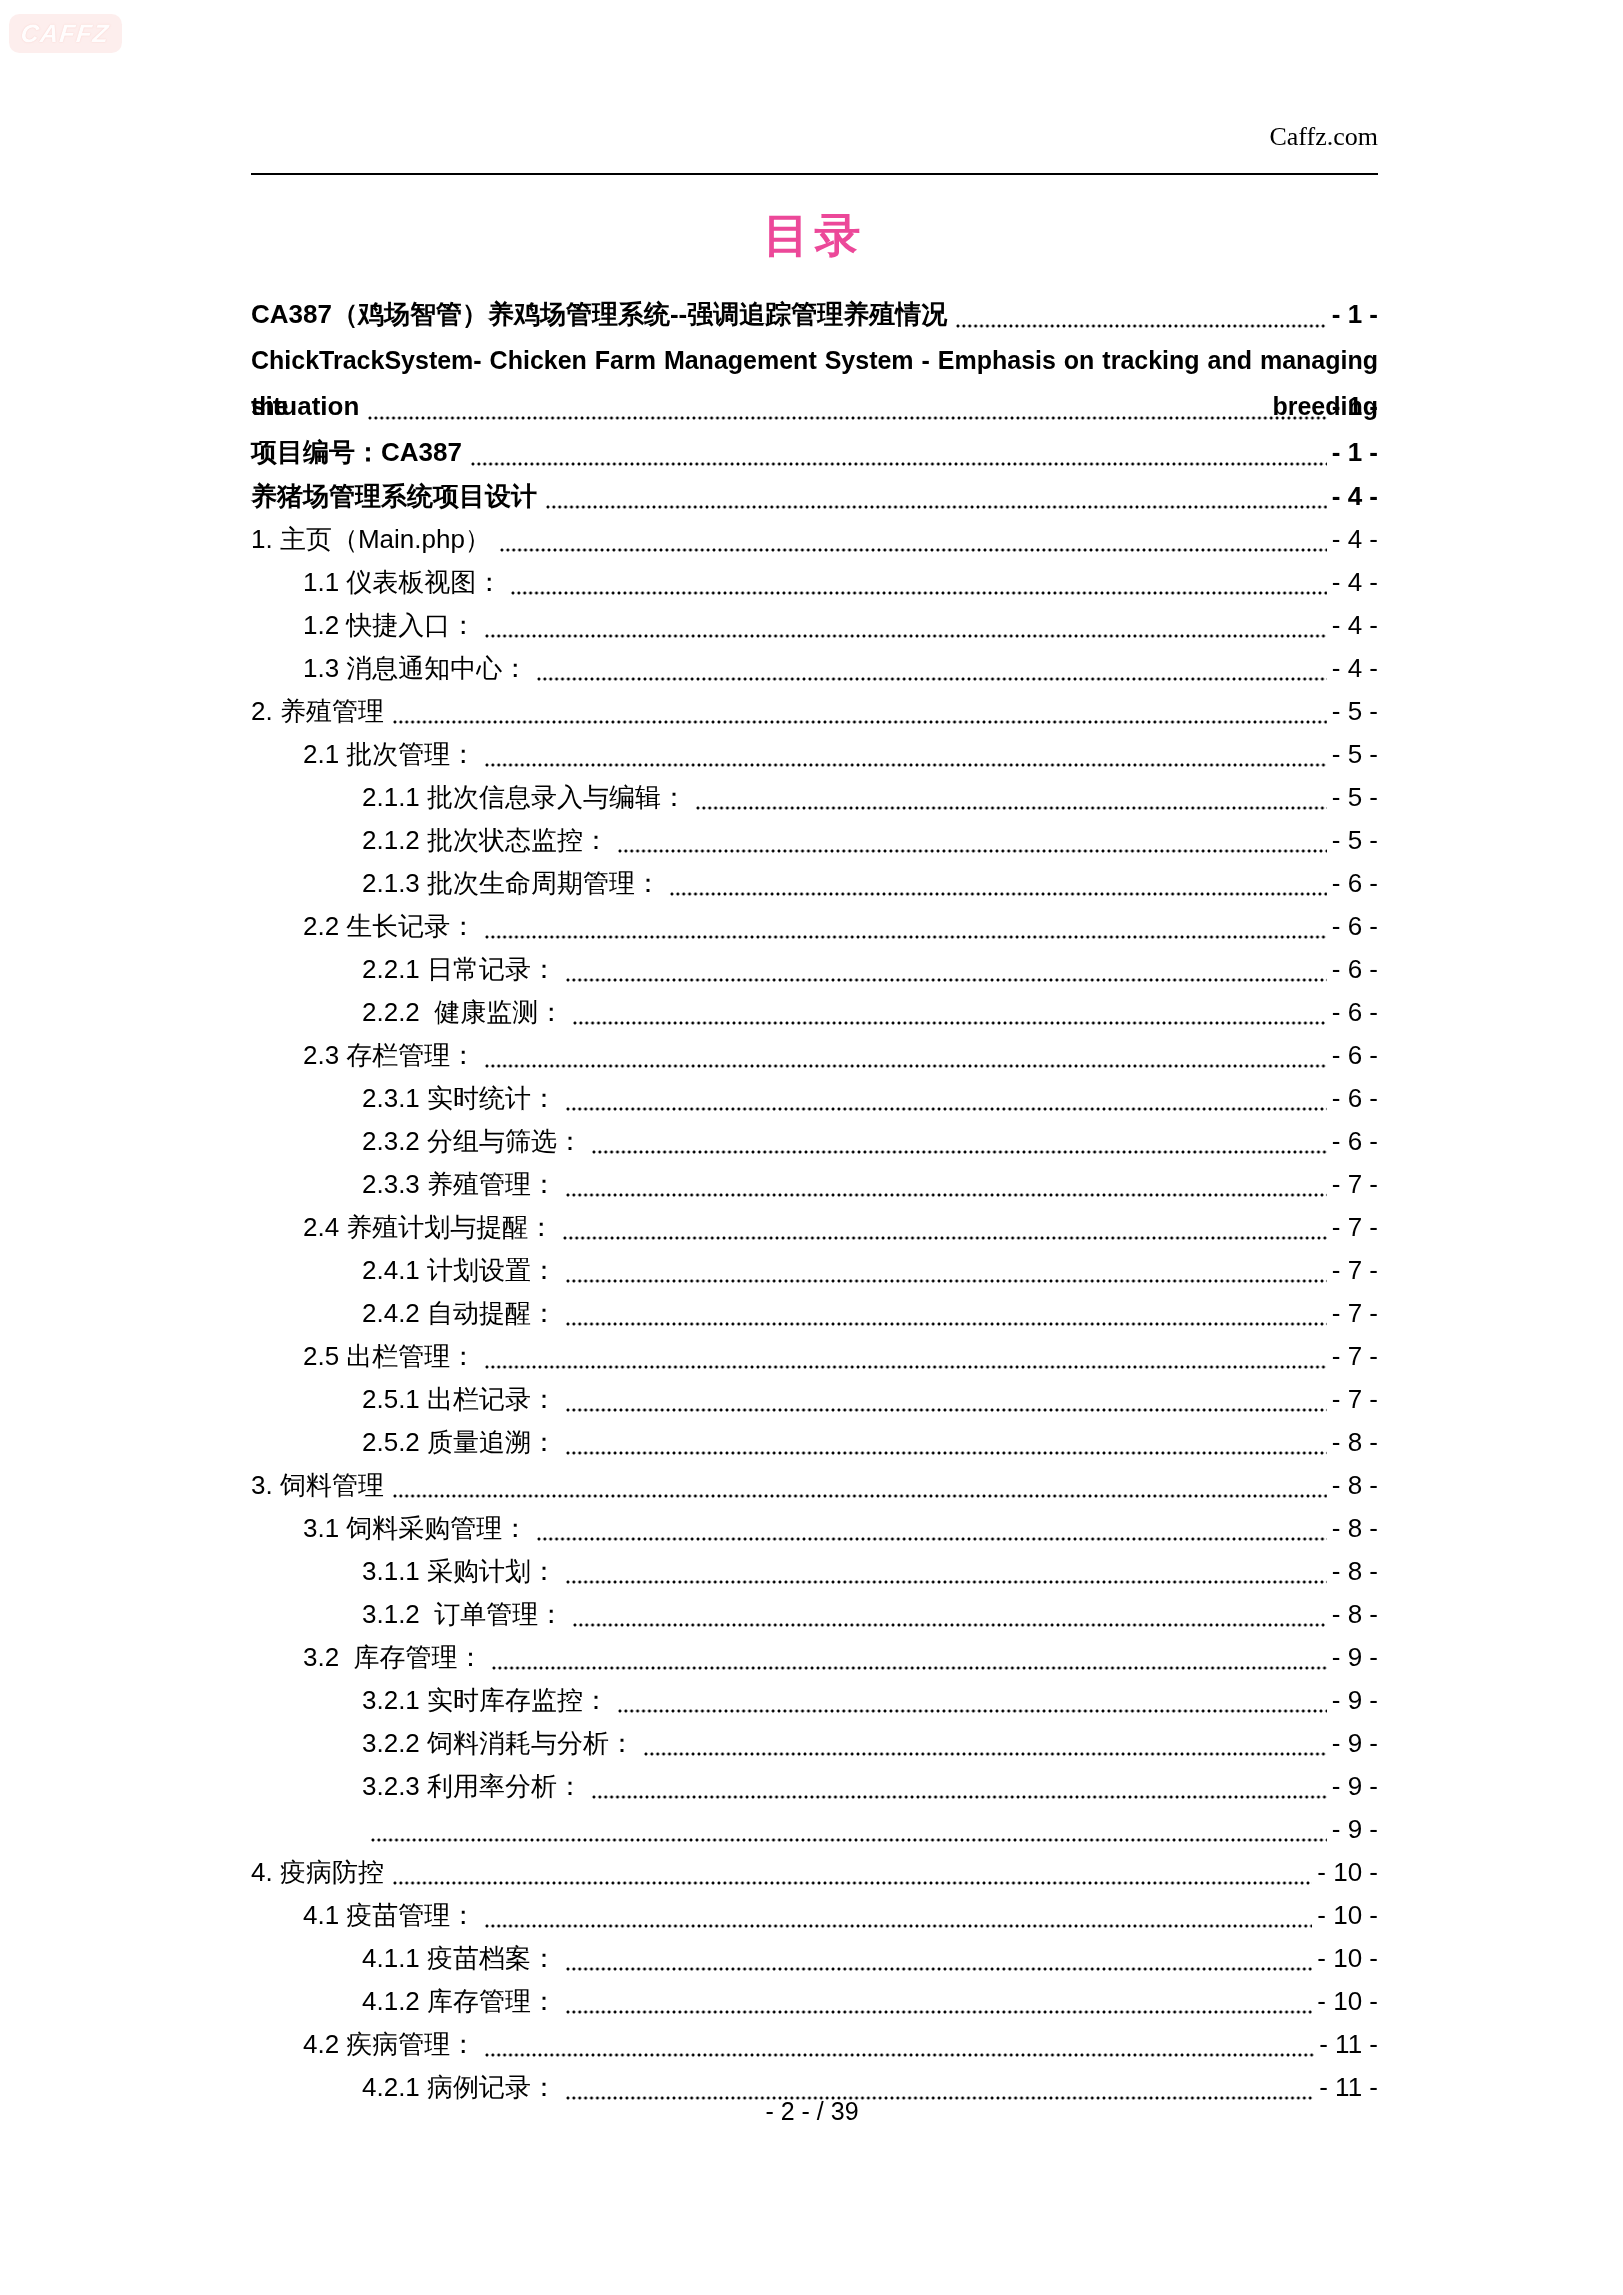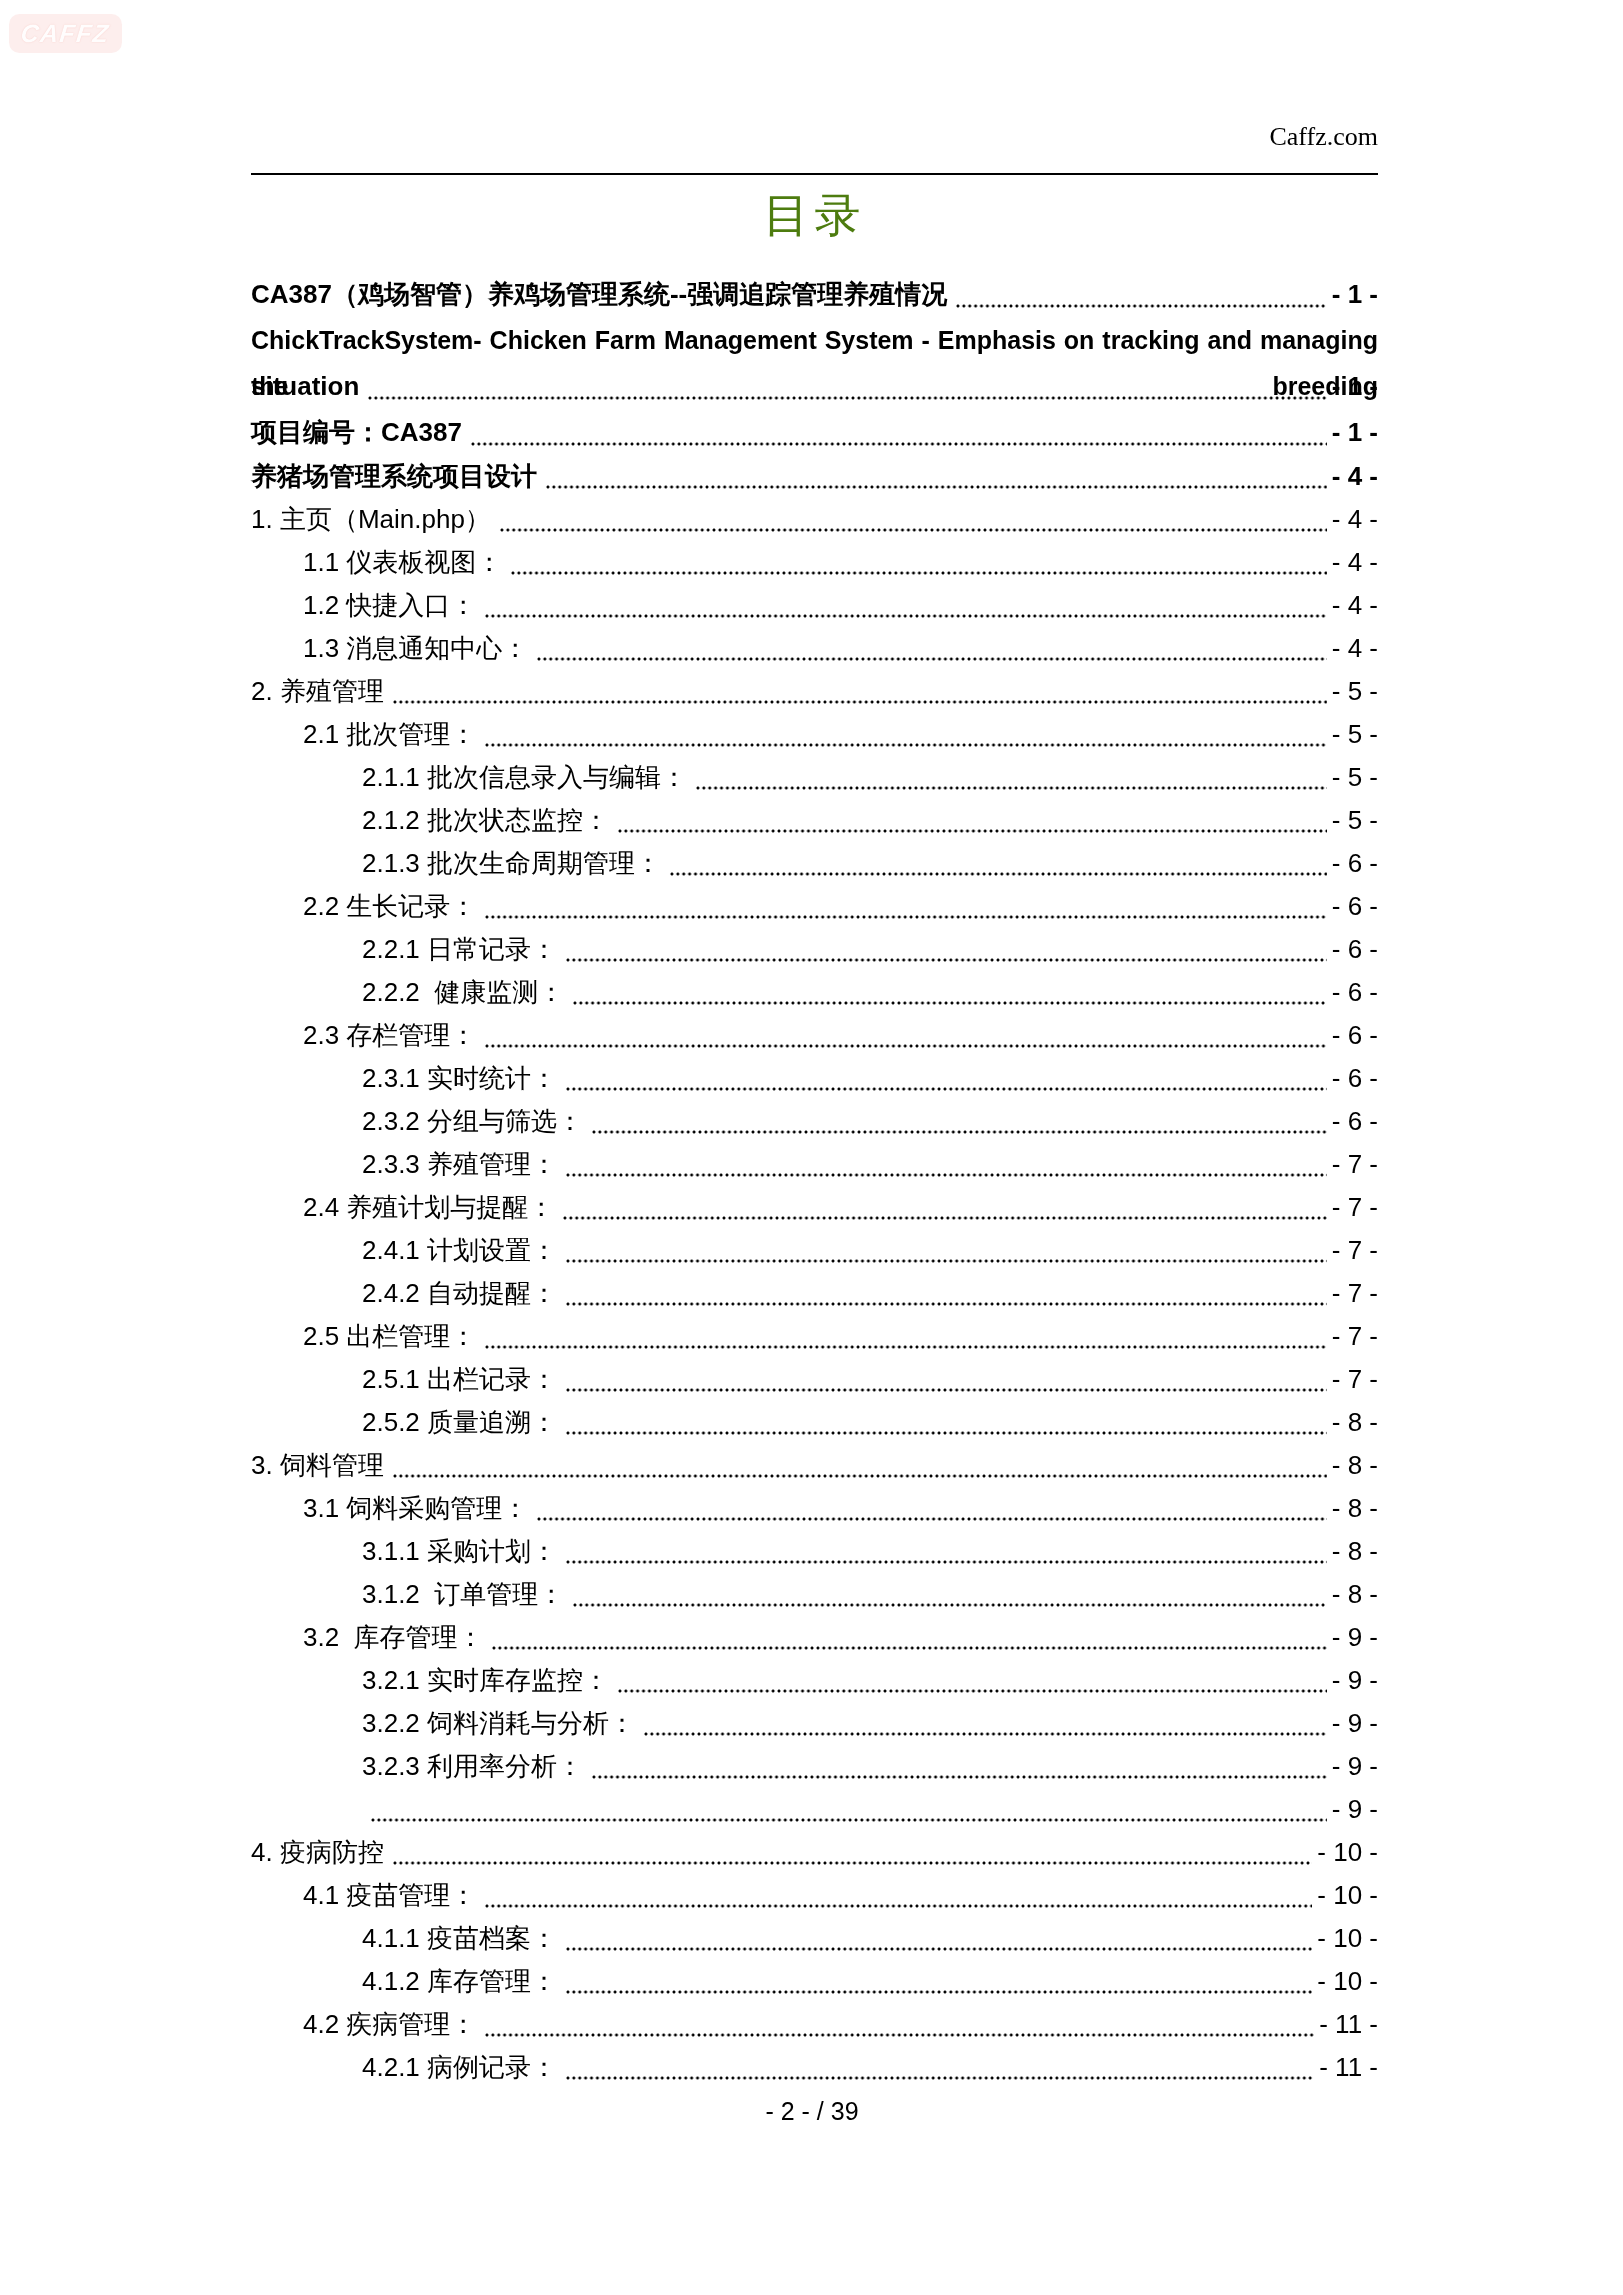--- a/index.html
+++ b/index.html
@@ -39,27 +39,27 @@
   .header {
     margin-top: 122px;
     text-align: right;
     font-size: 26px;
     line-height: 29px;
     padding-bottom: 22px;
     border-bottom: 2.6px solid #000000;
     font-family: Liberation Serif, serif;
   }
   .title {
-    margin-top: 15px;
+    margin-top: 35px;
     text-align: center;
     font-size: 46px;
     line-height: 51px;
-    font-weight: normal;
+    font-weight: bold;
     letter-spacing: 5.2px;
-    color: #4d7c0f;
+    color: #ec4899;
   }
   .toc { margin-top: 30px; }
   .toc-row {
     display: flex;
     height: 43px;
     line-height: 43px;
     font-size: 26px;
   }
   .toc-row.tall { height: 46px; line-height: 46px; }
   .toc-row.lvl1 { padding-left: 52px; }

